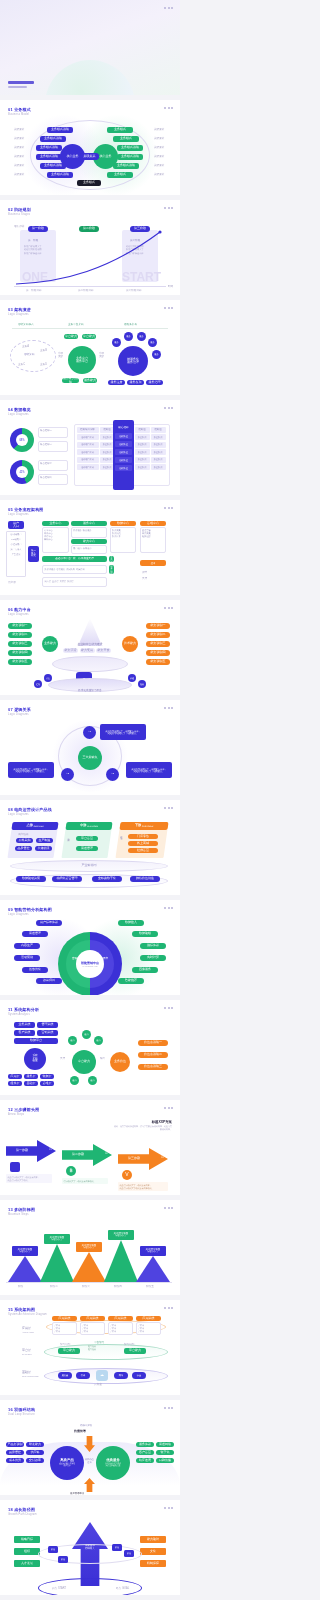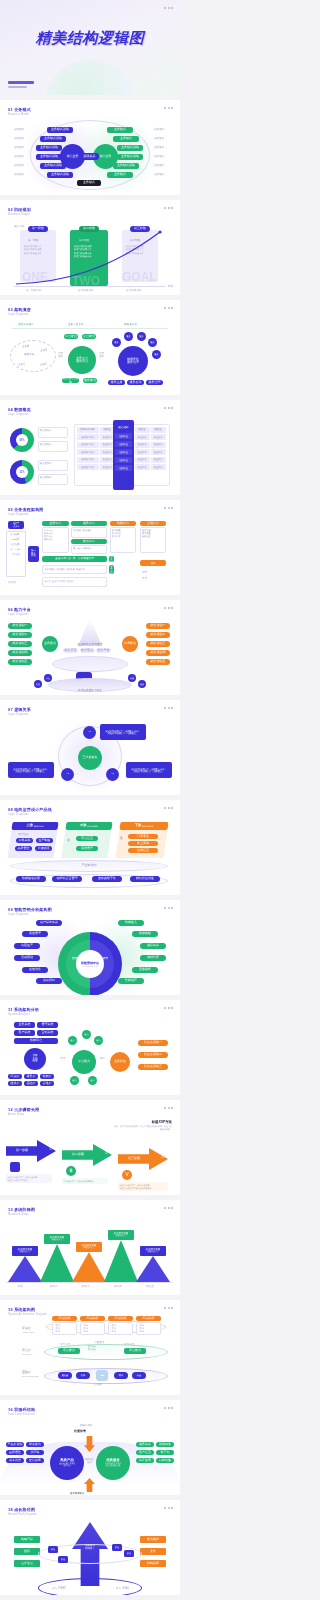--- a/index.html
+++ b/index.html
@@ -37,21 +37,20 @@
   .donut{position:absolute;border-radius:50%}
   .cloud{position:absolute;border:.5px dashed #cdc8ea;border-radius:50%}
 </style>
 </head>
 <body>
 
 <div class="strip">
 
   <div class="slide cover">
     <div class="cover-orb"></div>
-    <div class="cover-title">精美结构逻辑图</div>
     <div class="logo">
         <div class="l1"></div>
         <div class="l2"></div>
       </div>
     <div class="dots">
         <i></i>
         <i></i>
         <i></i>
       </div>
   </div>
@@ -124,36 +123,28 @@
 
       <div style="position:absolute;left:20px;top:12px;width:36px;height:52px;background:#eceafb;border-radius:2px">
         <div style="position:absolute;left:8px;top:8px;font-size:2.6px;color:#8a84bd">第一阶段</div>
         <div style="position:absolute;left:4px;top:15px;width:28px;font-size:2.2px;color:#a39ec8;white-space:pre-line;line-height:1.5">阶段目标说明文字
 此处填写阶段说明
 阶段目标描述内容</div>
         <div style="position:absolute;left:2px;bottom:-2px;font-size:12px;font-weight:bold;color:#ded9f3">ONE</div>
       </div>
       <div class="chip bl" style="left:28px;top:8px;width:20px;height:6px;border-radius:3px">第一阶段</div>
 
-      <div style="position:absolute;left:70px;top:12px;width:38px;height:56px;background:#1fb573;border-radius:2px">
-        <div style="position:absolute;left:9px;top:8px;font-size:2.6px;color:#d9f3e7">第二阶段</div>
-        <div style="position:absolute;left:4px;top:15px;width:30px;font-size:2.2px;color:#eafaf2;white-space:pre-line;line-height:1.5">此处填写阶段说明
-阶段目标说明文字
-阶段目标说明内容
-阶段目标描述内容</div>
-        <div style="position:absolute;left:2px;bottom:-2px;font-size:12px;font-weight:bold;color:#4cc48f">TWO</div>
-      </div>
       <div class="chip gr" style="left:79px;top:8px;width:20px;height:6px;border-radius:3px;background:#17a063">第二阶段</div>
 
       <div style="position:absolute;left:122px;top:12px;width:36px;height:52px;background:#eceafb;border-radius:2px">
         <div style="position:absolute;left:8px;top:8px;font-size:2.6px;color:#8a84bd">第三阶段</div>
         <div style="position:absolute;left:4px;top:15px;width:28px;font-size:2.2px;color:#a39ec8;white-space:pre-line;line-height:1.5">此处填写阶段说明
 阶段目标说明文字
 阶段目标描述内容</div>
-        <div style="position:absolute;left:0px;bottom:-2px;font-size:12px;font-weight:bold;color:#ded9f3">GOAL</div>
+        <div style="position:absolute;left:0px;bottom:-2px;font-size:12px;font-weight:bold;color:#ded9f3">START</div>
       </div>
       <div class="chip bl" style="left:130px;top:8px;width:20px;height:6px;border-radius:3px">第三阶段</div>
 
       <svg style="position:absolute;left:14px;top:10px" width="150" height="58">
         <path d="M2 56 C 50 54, 95 42, 146 4" stroke="#3b30d6" stroke-width="1.1" fill="none"></path>
         <circle cx="146" cy="4" r="1.6" fill="#3b30d6"></circle>
       </svg>
       <div style="position:absolute;left:14px;top:68px;width:152px;height:.5px;background:#dcd8f0"></div>
       <div class="lbl" style="left:26px;top:70px">第一阶段目标</div>
       <div class="lbl" style="left:78px;top:70px">第二阶段目标</div>

